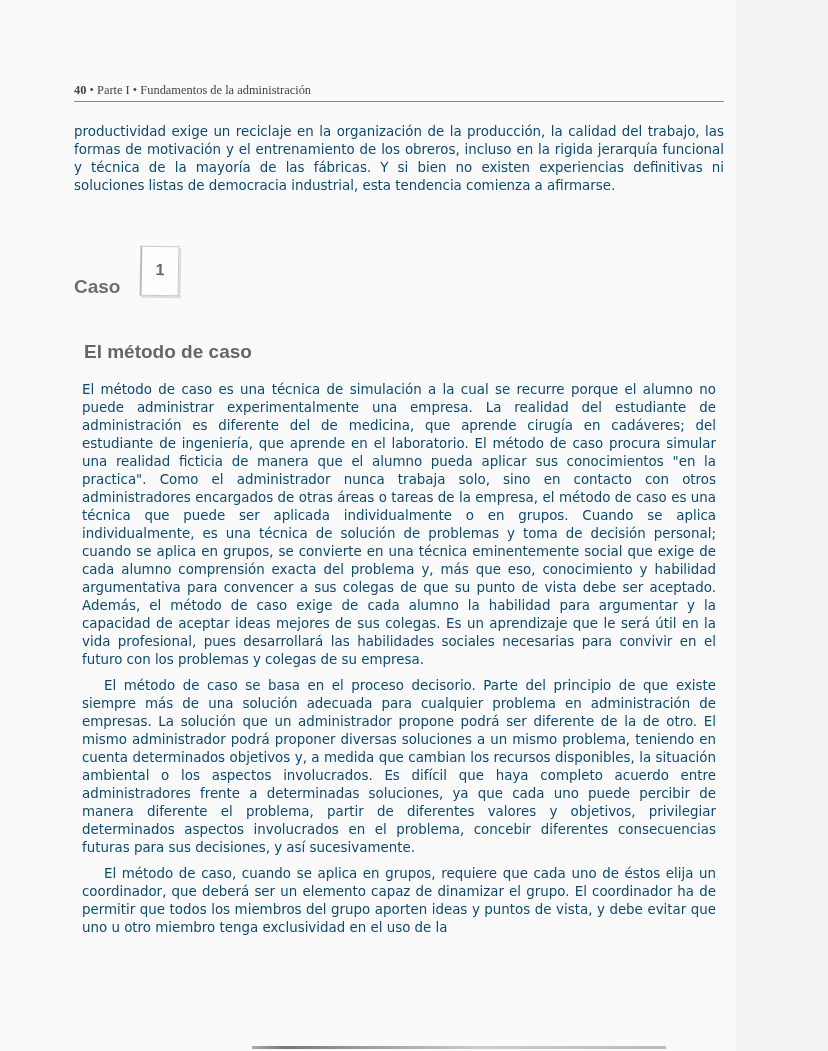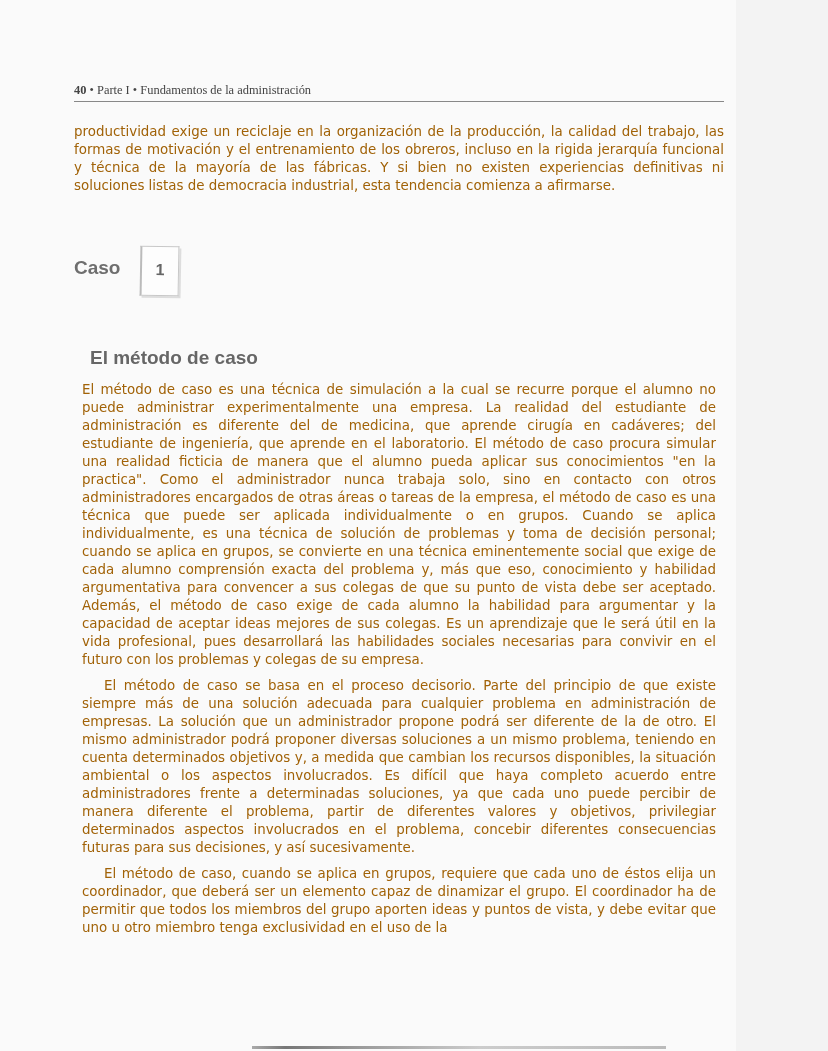--- a/index.html
+++ b/index.html
@@ -25,48 +25,48 @@
       white-space: nowrap;
     }
     .running-head .num { font-weight: bold; }
     .head-rule {
       position: absolute; top: 101px; left: 0; width: 650px; height: 1px;
       background: #888;
     }
     .body-text {
       font-family: "DejaVu Sans", sans-serif;
       font-size: 13.4px; line-height: 18px;
-      color: #a16207;
+      color: #0c4a6e;
       text-align: justify;
       margin: 0;
     }
     .para-1 { position: absolute; top: 123px; left: 0; width: 650px; }
     .case-block { position: absolute; top: 244px; left: 0; height: 60px; width: 200px; }
     .case-label {
-      position: absolute; left: 0; top: 13px;
+      position: absolute; left: 0; top: 32px;
       font-family: "Liberation Sans", sans-serif; font-weight: bold;
       font-size: 19px; color: #6e6e6e;
     }
     .case-card {
       position: absolute; left: 66px; top: 2px; width: 36px; height: 48px;
       border: 1px solid #c8c8c8; border-left: 2px solid #bbb;
       background: #fdfdfd;
       transform: rotate(1deg);
       box-shadow: 2px 2px 0 #ddd;
     }
     .case-num {
       position: absolute; left: 0; right: 0; top: 14px; text-align: center;
       font-family: "Liberation Sans", sans-serif; font-weight: bold;
       font-size: 16px; color: #666;
     }
     .section-title {
       position: absolute; top: 331px; left: 0;
       font-family: "Liberation Sans", sans-serif; font-weight: bold;
       font-size: 19px; color: #666;
-      margin: 16px;
+      margin: 10px;
     }
     .section-body { position: absolute; top: 373px; left: 0; width: 650px; }
     .section-body p { margin: 8px; }
     .section-body p.indent { text-indent: 22px; }
     .foot-rule {
       position: absolute; top: 1046px; left: 252px; width: 414px; height: 3px;
       background: linear-gradient(to right, #aaa 0%, #777 8%, #999 25%, #ccc 55%, #bbb 100%);
     }
   </style>
 </head>

